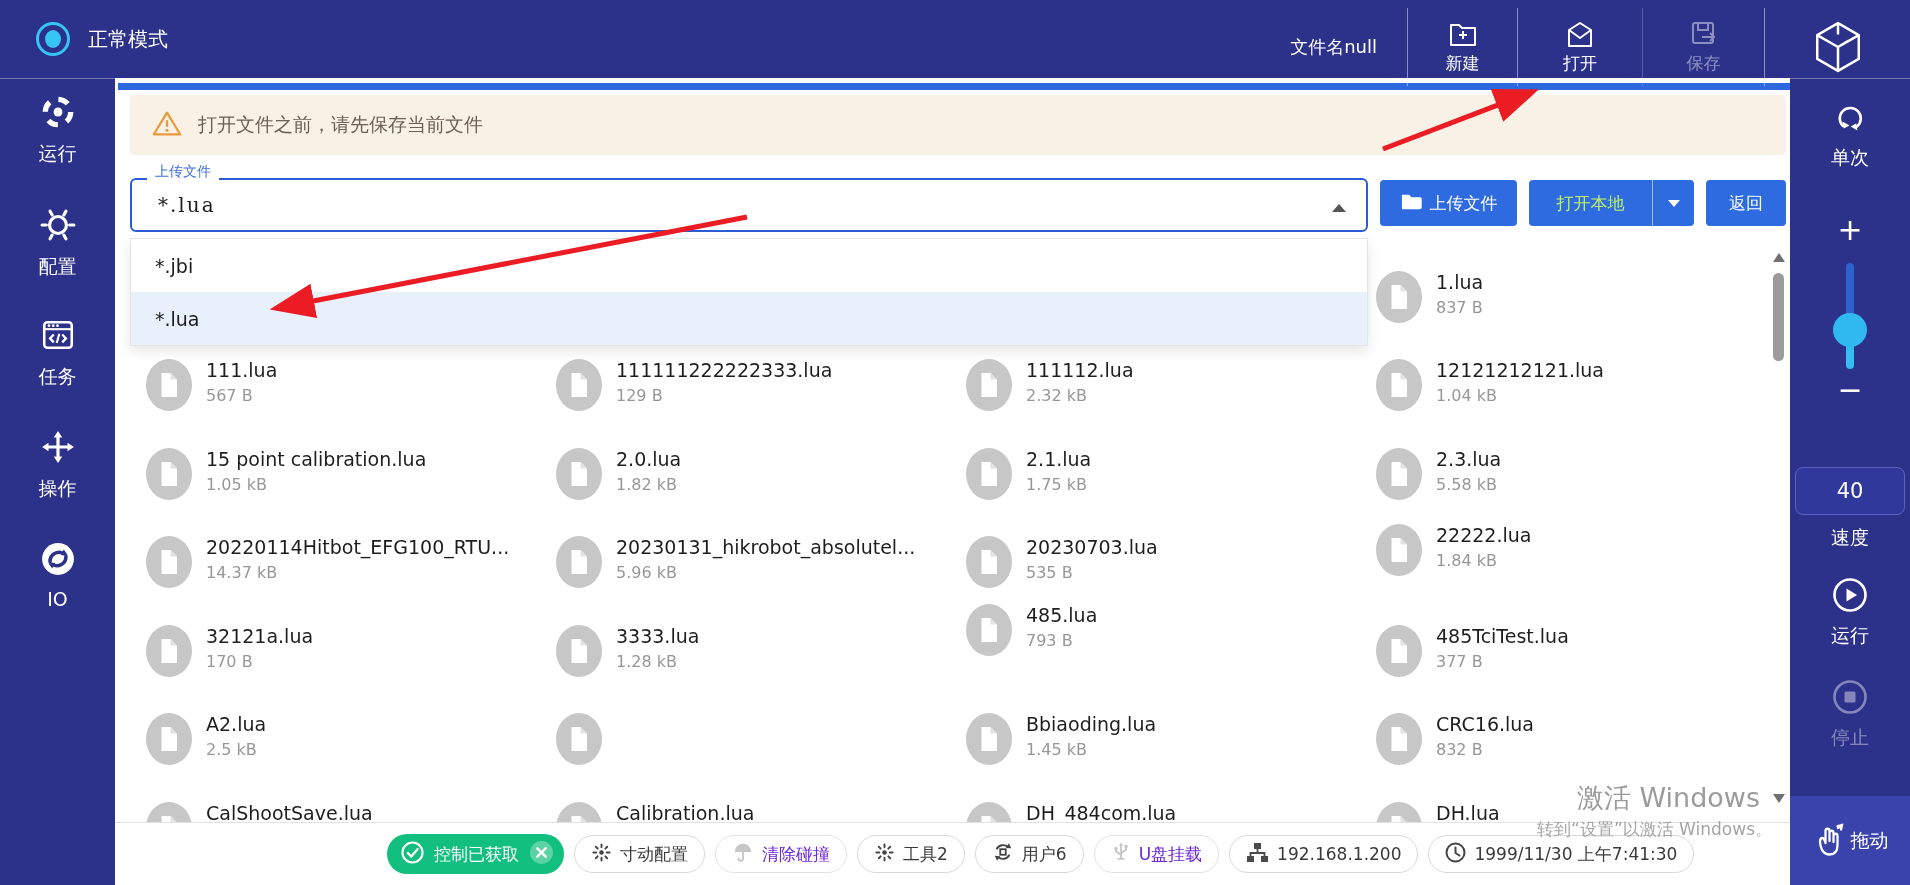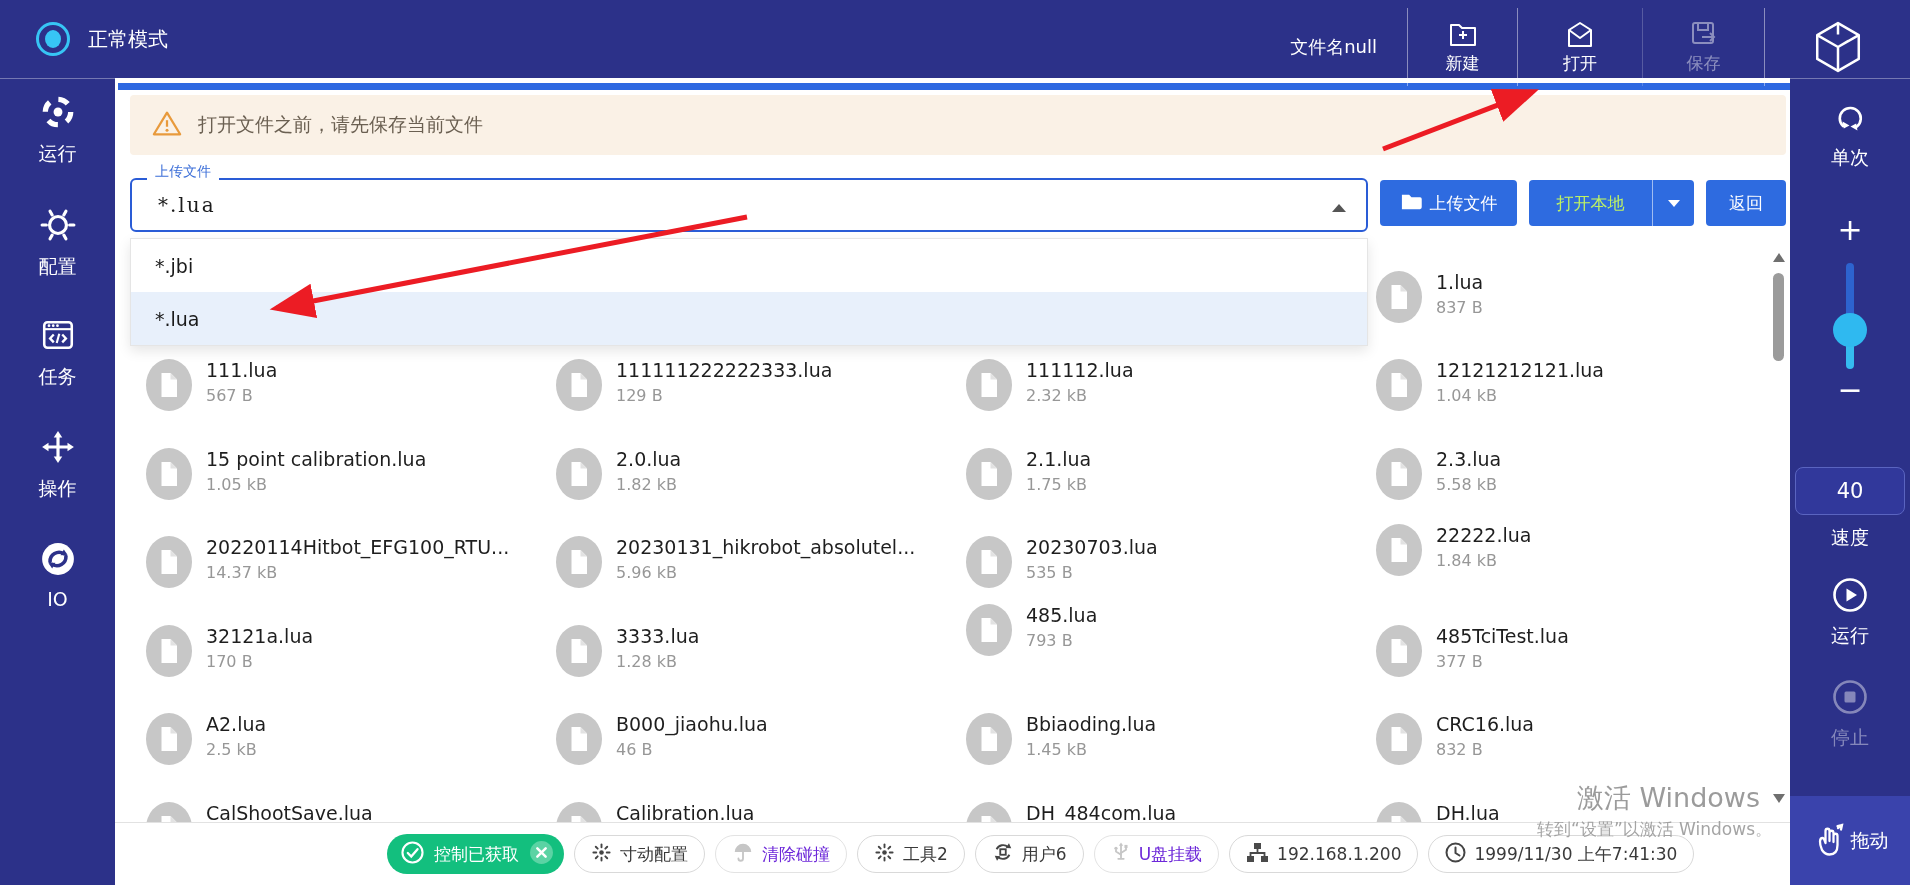--- a/index.html
+++ b/index.html
@@ -491,24 +491,20 @@
           <div class="file-name">A2.lua</div>
           <div class="file-size">2.5 kB</div>
         </span>
       </div>
       <div class="file-cell" style="left: 441px; top: 635px;">
         <span><svg width="46" height="52" viewBox="0 0 46 52">
             <ellipse cx="23" cy="26" rx="23" ry="26" fill="#C7C7C7"></ellipse>
             <path d="M15.5,14 h9 l6.5,6.5 V38 H15.5 Z" fill="#fff"></path>
             <path d="M24.5,14 l6.5,6.5 h-6.5 z" fill="#E2E2E2"></path>
           </svg></span>
-        <span>
-          <div class="file-name">B000_jiaohu.lua</div>
-          <div class="file-size">46 B</div>
-        </span>
       </div>
       <div class="file-cell" style="left: 851px; top: 635px;">
         <span><svg width="46" height="52" viewBox="0 0 46 52">
             <ellipse cx="23" cy="26" rx="23" ry="26" fill="#C7C7C7"></ellipse>
             <path d="M15.5,14 h9 l6.5,6.5 V38 H15.5 Z" fill="#fff"></path>
             <path d="M24.5,14 l6.5,6.5 h-6.5 z" fill="#E2E2E2"></path>
           </svg></span>
         <span>
           <div class="file-name">Bbiaoding.lua</div>
           <div class="file-size">1.45 kB</div>

